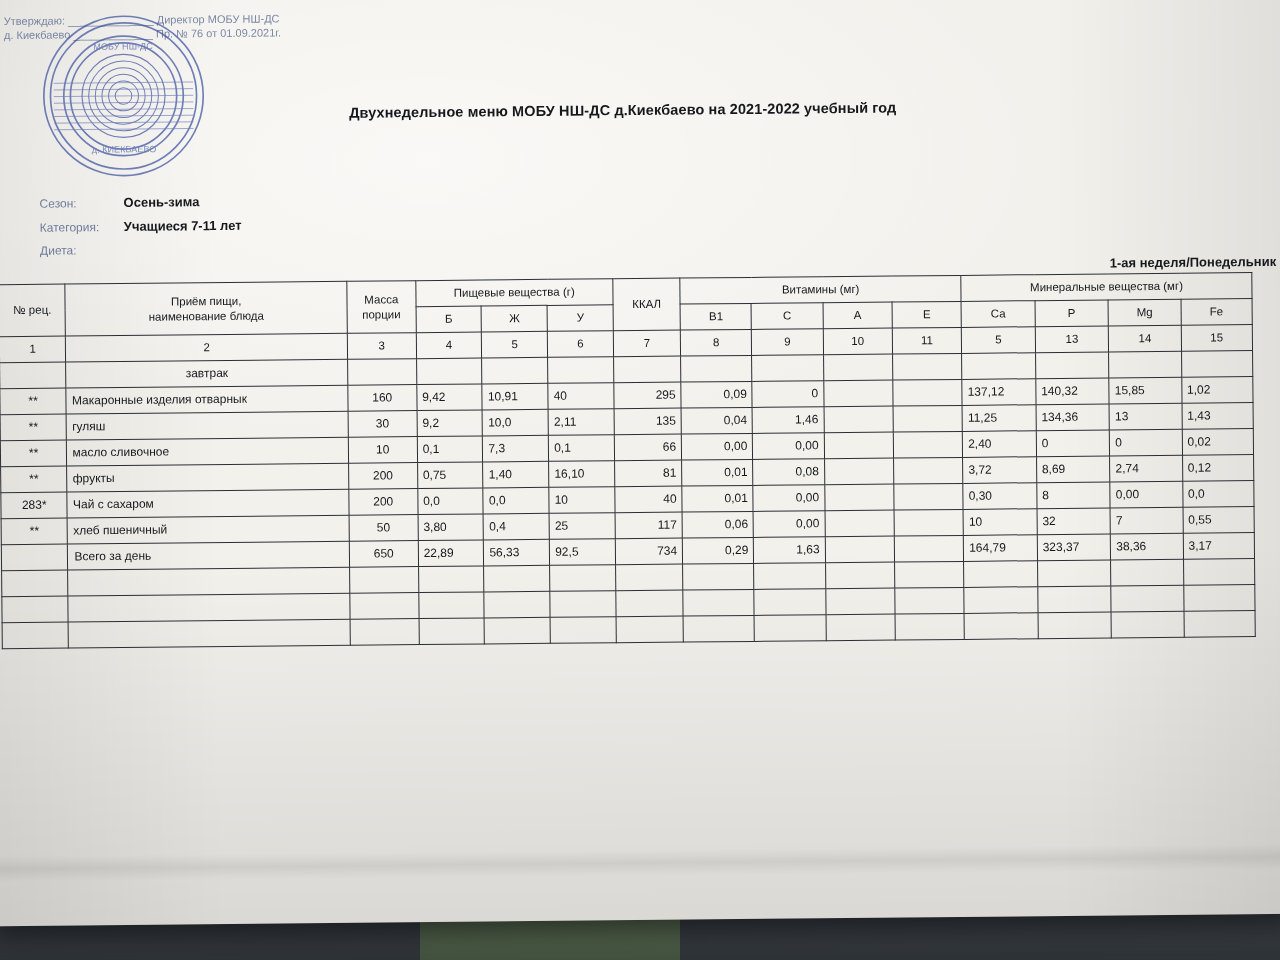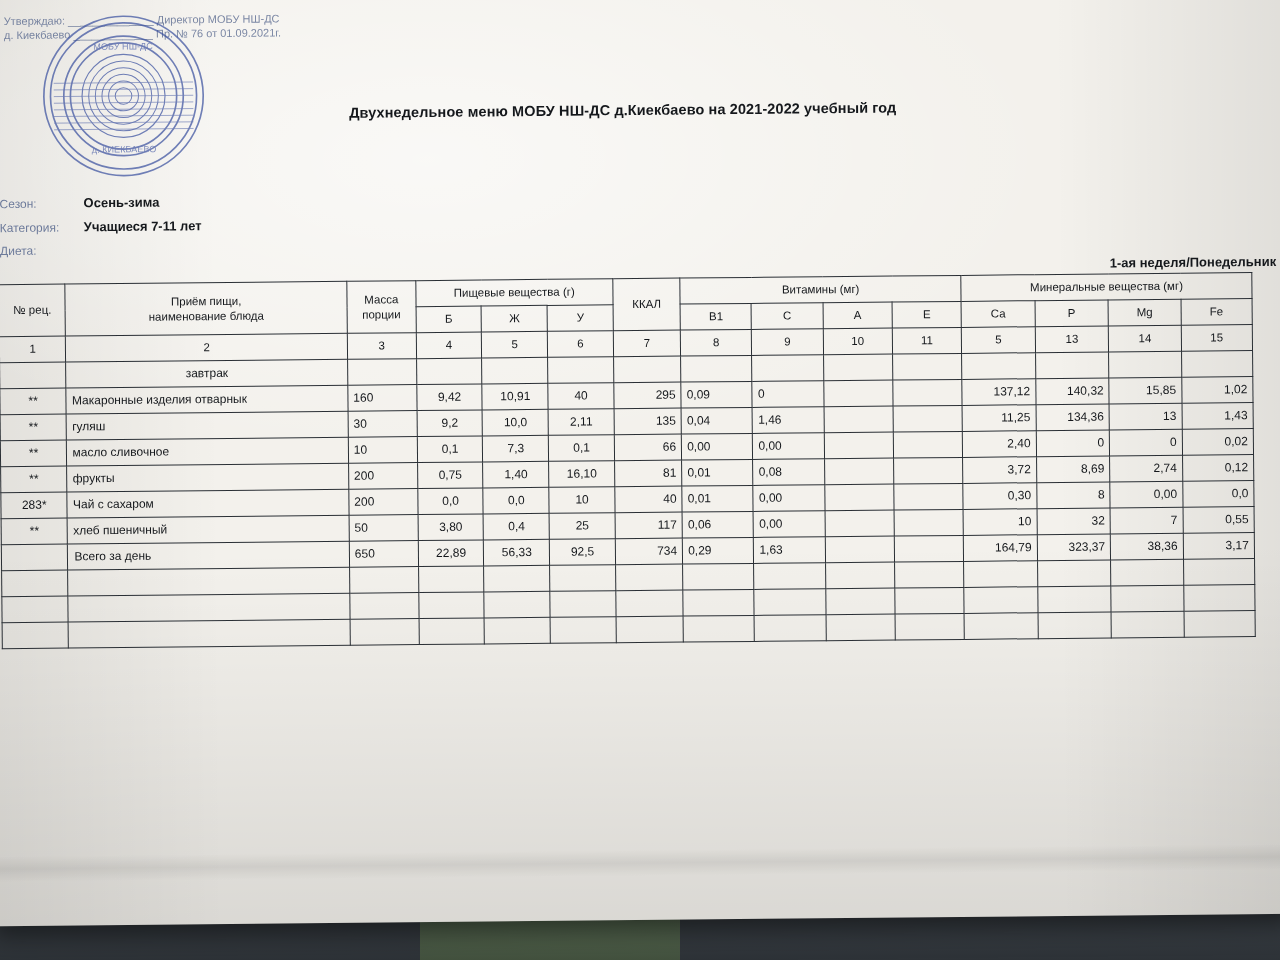--- a/index.html
+++ b/index.html
@@ -121,20 +121,21 @@
   .meta .row {
     display: flex;
     align-items: baseline;
     margin-bottom: 9px;
   }
   .meta .lbl {
     width: 84px;
     color: #4a5c86;
     opacity: .78;
     font-size: 12px;
+    margin-left: 40px;
   }
   .meta .val {
     font-weight: bold;
     font-size: 13px;
     color: #15181c;
   }
 
   .week-day {
     position: absolute;
     right: 14px;
@@ -162,25 +163,25 @@
     height: 21px;
     font-weight: normal;
     line-height: 15px;
   }
   table.menu th {
     text-align: center;
     font-size: 11.5px;
   }
   .c-num   { width: 62px; text-align: center; margin-left: 28px; }
   .c-name  { width: 310px; }
-  .c-mass  { width: 62px; text-align: left; }
-  .c-val   { width: 60px; text-align: center; }
+  .c-mass  { width: 62px; text-align: center; }
+  .c-val   { width: 60px; text-align: left; }
   .c-kcal  { width: 62px; text-align: right; }
-  .c-vit   { width: 68px; text-align: left; }
-  .c-min   { width: 68px; text-align: right; }
+  .c-vit   { width: 68px; text-align: right; }
+  .c-min   { width: 68px; }
 
   .hdr-row th { vertical-align: middle; }
   .numrow td { text-align: center; font-size: 11.5px; }
   .meal-label { text-align: center; font-style: normal; }
   .total td { font-weight: bold; }
   .total .c-name { padding-left: 6px; }
   .empty td { height: 27px; }
 
   
   .crease {

